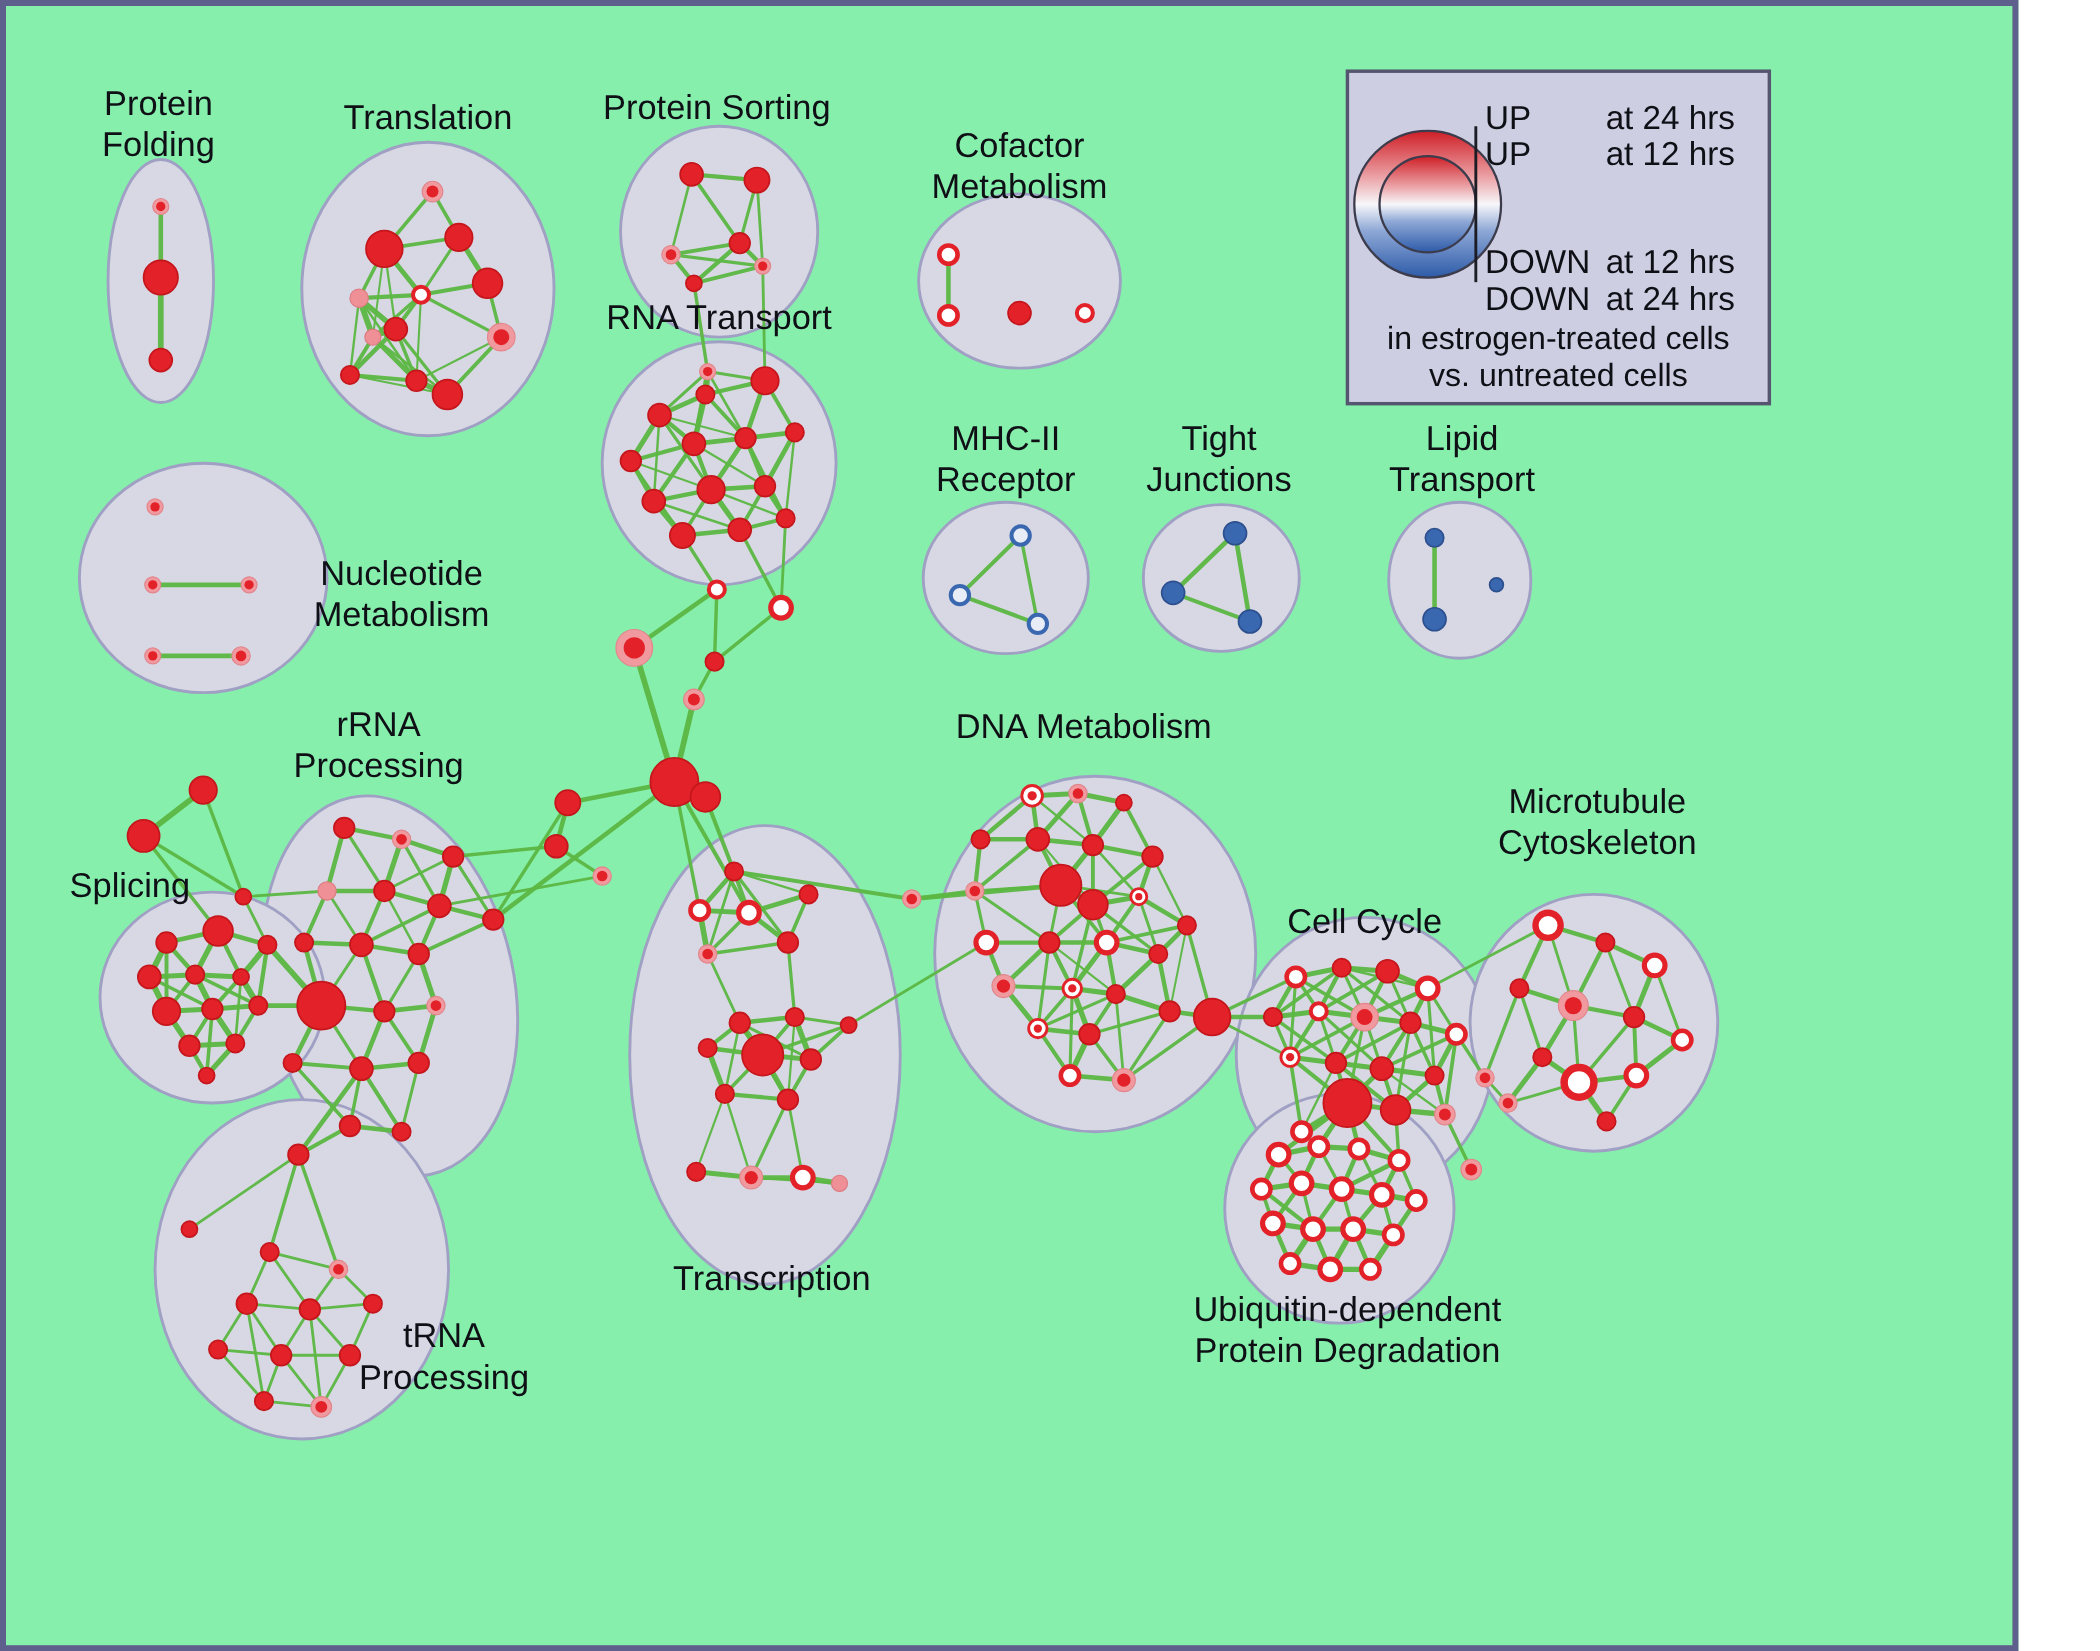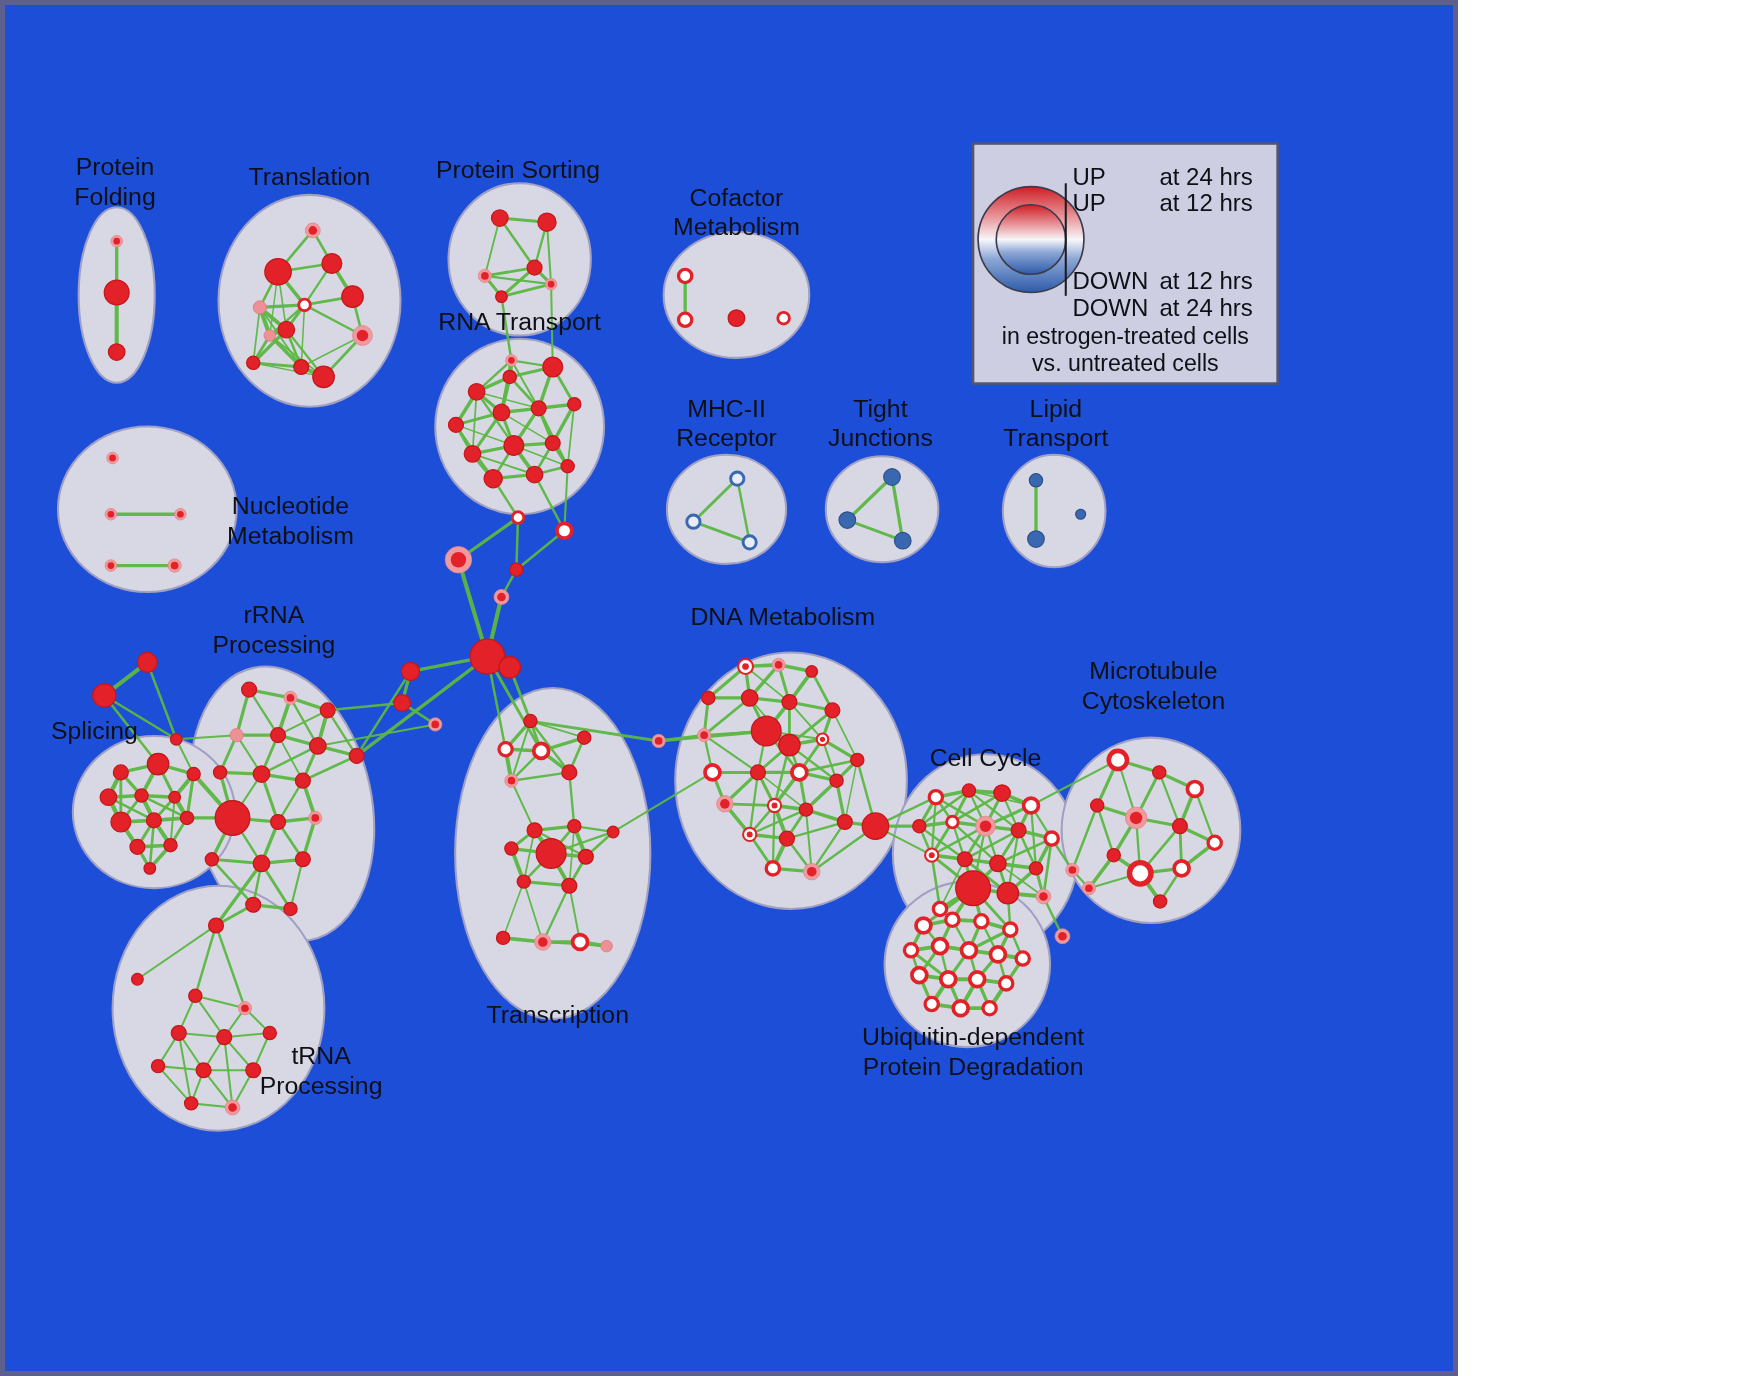--- a/index.html
+++ b/index.html
@@ -1,17 +1,17 @@
 <!DOCTYPE html>
 <html><head>
 <meta charset="utf-8">
 <title>Network Figure</title>
 <style>
   body{margin:0;background:#ffffff;}
-  .figure{position:relative;width:1458px;height:1376px;background:#1d4ed8;border:5px solid #5e5f8d;box-sizing:border-box;}
+  .figure{position:relative;width:1682px;height:1376px;background:#86efac;border:5px solid #5e5f8d;box-sizing:border-box;}
   .figure svg{display:block;width:100%;height:100%;}
   .cluster-label{font:30px "Liberation Sans", sans-serif;fill:#0f0f16;}
   .legend-label{font:29px "Liberation Sans", sans-serif;fill:#0f0f16;}
   .legend-caption{font:28px "Liberation Sans", sans-serif;fill:#0f0f16;}
 </style>
 </head>
 <body>
 
 <div class="figure">
   <svg id="network-svg" xmlns="http://www.w3.org/2000/svg" viewBox="0 0 1750 1376">

